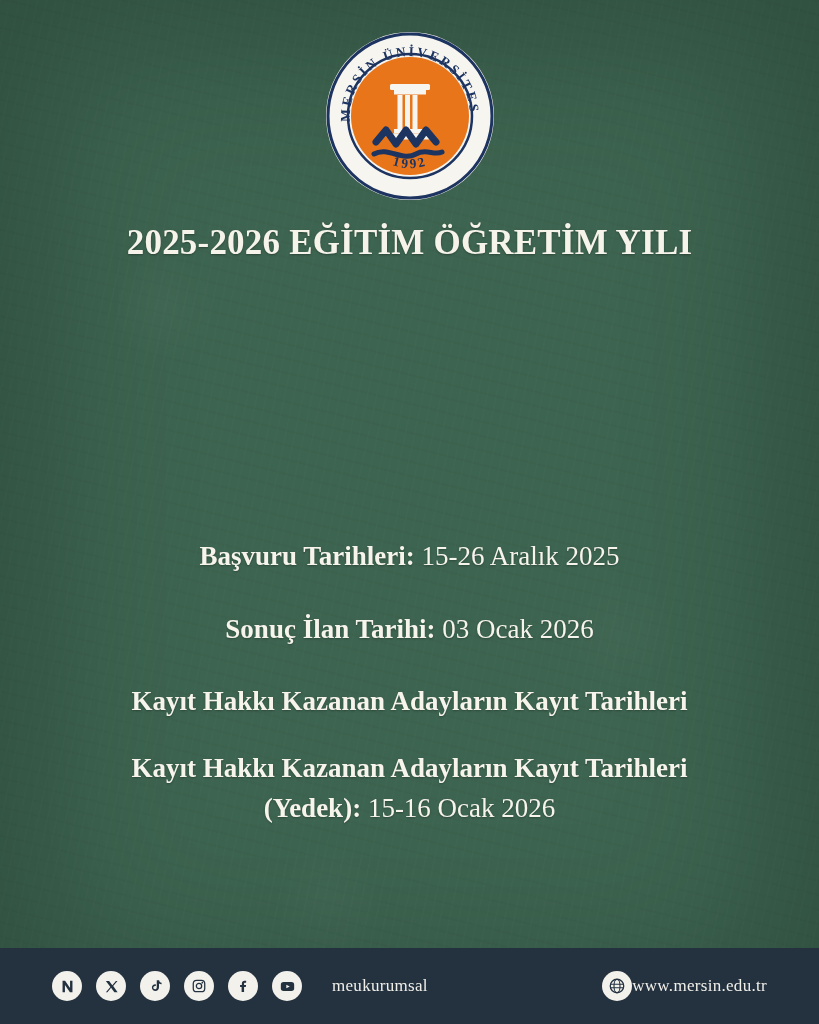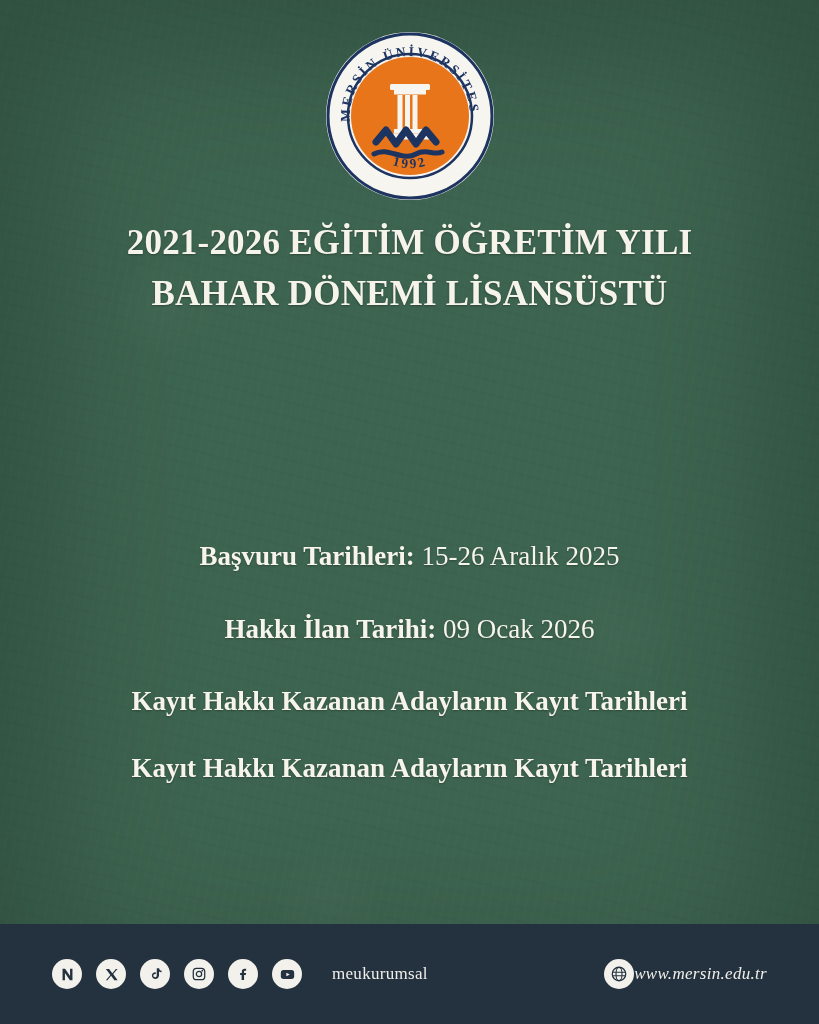--- a/index.html
+++ b/index.html
@@ -102,21 +102,21 @@
   .d-label { font-weight: bold; }
   .d-value { font-weight: normal; }
   .d-row { display: block; }
 
   
   .footer {
     position: absolute;
     left: 0;
     right: 0;
     bottom: 0;
-    height: 100px;
+    height: 76px;
     background: #243240;
     display: flex;
     align-items: center;
     padding: 0 52px;
   }
 
   .social {
     display: flex;
     align-items: center;
     gap: 14px;
@@ -141,21 +141,20 @@
     font-family: "Liberation Serif", serif;
     font-size: 17px;
     letter-spacing: 0.3px;
     white-space: nowrap;
   }
 
   .footer-right {
     margin-left: auto;
     display: flex;
     align-items: center;
-    font-style: italic;
   }
 
   .web-url {
     color: #f1efe9;
     font-family: "Liberation Serif", serif;
     font-size: 17px;
     letter-spacing: 0.3px;
     white-space: nowrap;
   }
 </style>
@@ -207,46 +206,49 @@
       <g fill="none" stroke="#1d3461" stroke-width="7" stroke-linecap="round" stroke-linejoin="round">
         <path d="M 52,112 L 62,100 L 72,114 L 82,100 L 92,114 L 102,100 L 112,112"></path>
       </g>
       <g fill="none" stroke="#1d3461" stroke-width="5" stroke-linecap="round">
         <path d="M 50,124 C 64,116 78,132 92,124 C 102,118 110,126 118,122"></path>
       </g>
     </svg>
   </div>
 
   <h1 class="headline">
-    <span class="hl-line">2021-2026 EĞİTİM ÖĞRETİM YILI</span>
-    <span class="hl-line">BAHAR DÖNEMİ LİSANSÜSTÜ</span>
+    <span class="hl-line">2025-2026 EĞİTİM ÖĞRETİM YILI</span>
   </h1>
 
   <div class="details">
 
     <div class="detail-block">
       <span class="d-row">
         <span class="d-label">Başvuru Tarihleri:</span>
         <span class="d-value">15-26 Aralık 2025</span>
       </span>
     </div>
 
     <div class="detail-block">
       <span class="d-row">
-        <span class="d-label">Hakkı İlan Tarihi:</span>
-        <span class="d-value">09 Ocak 2026</span>
+        <span class="d-label">Sonuç İlan Tarihi:</span>
+        <span class="d-value">03 Ocak 2026</span>
       </span>
     </div>
 
     <div class="detail-block wide">
       <span class="d-row d-label">Kayıt Hakkı Kazanan Adayların Kayıt Tarihleri</span>
     </div>
 
     <div class="detail-block">
       <span class="d-row d-label">Kayıt Hakkı Kazanan Adayların Kayıt Tarihleri</span>
+      <span class="d-row">
+        <span class="d-label">(Yedek):</span>
+        <span class="d-value">15-16 Ocak 2026</span>
+      </span>
     </div>
 
   </div>
 
   <div class="footer">
 
     <div class="social">
 
       <a class="s-icon">
         <svg width="17" height="17" viewBox="0 0 24 24" aria-hidden="true">

